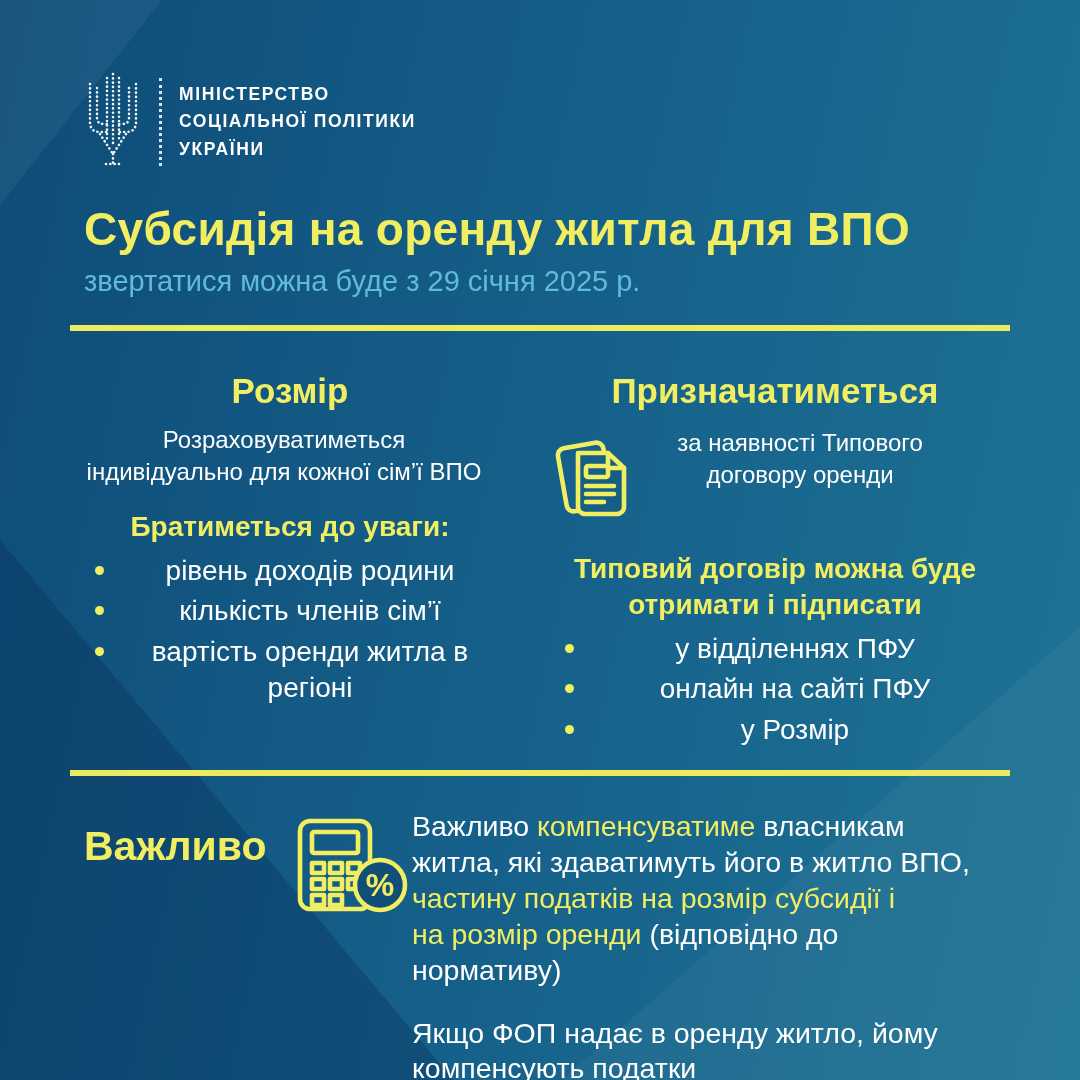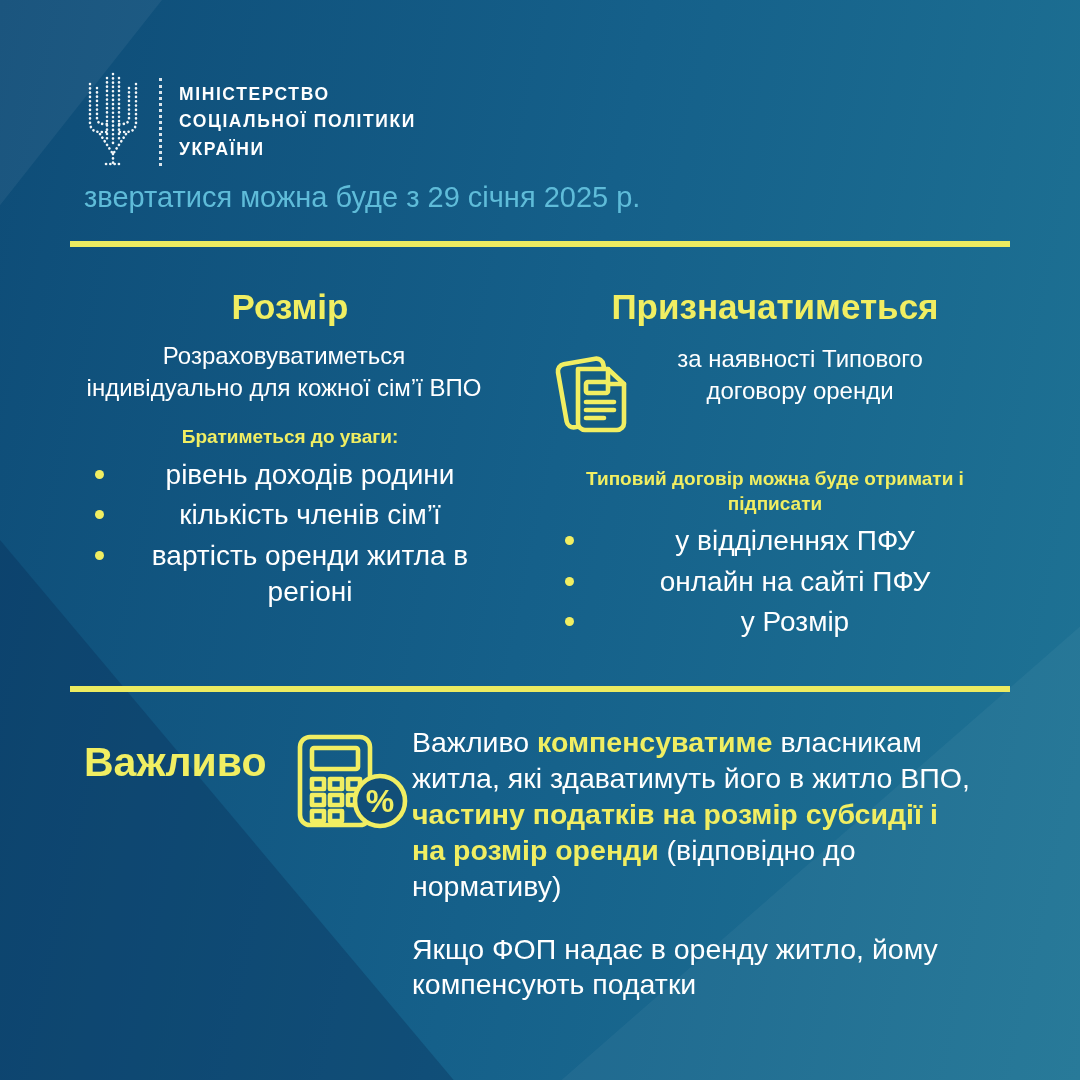--- a/index.html
+++ b/index.html
@@ -27,35 +27,35 @@
   .subtitle { margin-top:9px; font-size:29px; color:#5fbcd9; }
   .rule { height:6px; background:#eceb60; margin:27px -14px 0; }
 
   
   .columns { display:flex; gap:58px; margin-top:40px; height:372px;text-align:center; }
   .col-left { width:412px; flex:none; }
   .col-right { flex:1; min-width:0; }
   h2.section-h { margin:0; font-size:35px; font-weight:700; color:#f1ee62; }
   .body-text { font-size:24px; line-height:1.32; }
   .col-left .body-text { margin-top:13px; max-width:400px; }
-  .sub-h { margin-top:22px; font-size:19px; line-height:1.3; font-weight:700; color:#f1ee62; }
+  .sub-h { margin-top:22px; font-size:28px; line-height:1.3; font-weight:700; color:#f1ee62; }
   ul.bullets { list-style:none; margin:7px 0 0; padding:0; font-size:28px; }
   ul.bullets li { position:relative; padding-left:40px; line-height:1.3; margin-top:4px; }
   ul.bullets li::before { content:""; position:absolute; left:11px; top:13px; width:9px; height:9px; border-radius:50%; background:#f1ee62; }
   .cond-row { display:flex; gap:24px; margin-top:16px; align-items:flex-start; }
   .cond-row .body-text { max-width:272px; }
   .doc-icon-wrap { flex:none; margin-top:2px; }
   .col-right .sub-h { margin-top:24px; max-width:460px; }
 
   
   .important { display:flex; align-items:flex-start; gap:0; margin-top:33px; }
   .important h2.section-h { font-size:41px; flex:none; width:186px; margin-top:14px; }
   .calc-icon-wrap { flex:none; width:118px; margin-top:8px; margin-left:24px; }
   .important-text { flex:1; min-width:0; font-size:28.5px; line-height:1.26; }
-  .hl { color:#f1ee62; font-weight:700; }
+  .hl { color:#f1ee62; font-weight:400; }
   .para2 { margin-top:27px; max-width:620px; }
   svg text { font-family:"Liberation Sans", sans-serif; }
 </style>
 </head>
 <body>
 
 <div class="page">
   <div class="bg-shape shape-dark-bl"></div>
   <div class="bg-shape shape-light-tl"></div>
   <div class="bg-shape shape-light-br"></div>
@@ -79,20 +79,21 @@
         </svg>
       </span>
       <span class="logo-divider"></span>
       <div class="ministry-name">
         <div>МІНІСТЕРСТВО</div>
         <div>СОЦІАЛЬНОЇ ПОЛІТИКИ</div>
         <div>УКРАЇНИ</div>
       </div>
     </div>
 
+    <div class="title">Субсидія на оренду житла для ВПО</div>
     <div class="subtitle">звертатися можна буде з 29 січня 2025 р.</div>
     <div class="rule"></div>
 
     <div class="columns">
 
       <div class="col-left">
         <h2 class="section-h">Розмір</h2>
         <div class="body-text">Розраховуватиметься індивідуально для кожної сім’ї ВПО</div>
         <div class="sub-h">Братиметься до уваги:</div>
         <ul class="bullets">

